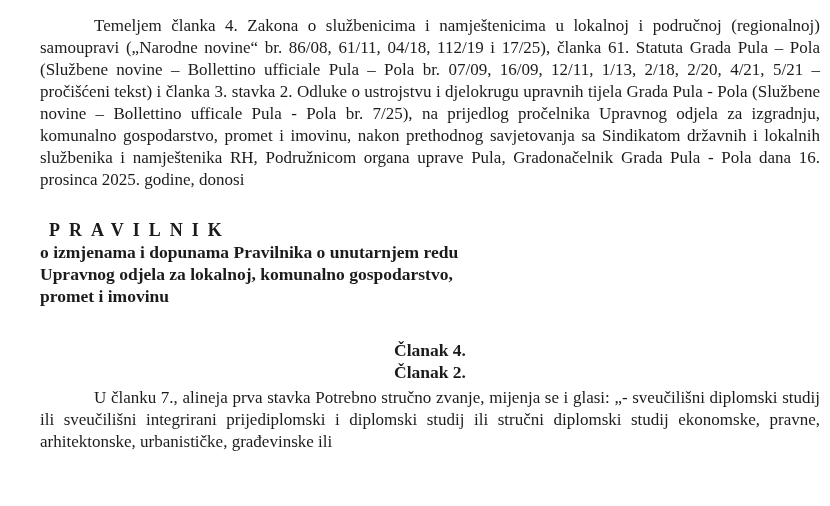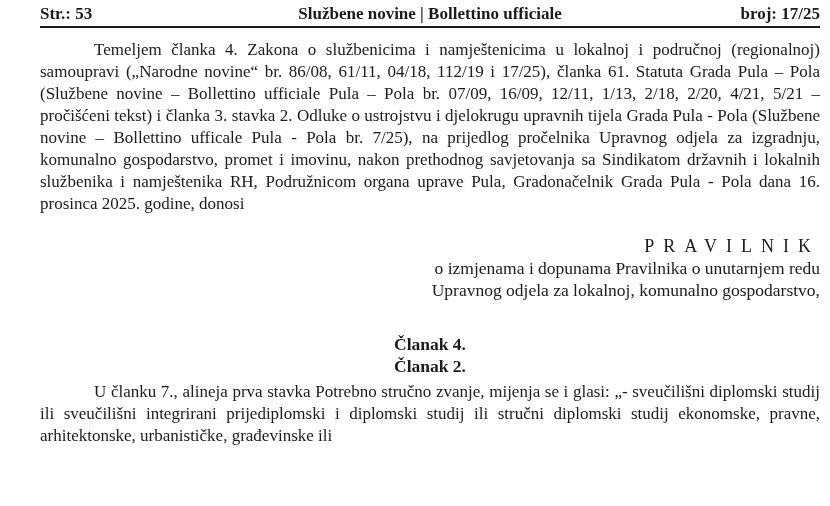--- a/index.html
+++ b/index.html
@@ -35,23 +35,23 @@
   .header-center{ flex: 2; text-align: center; white-space: nowrap; }
   .header-right { flex: 1; text-align: right; white-space: nowrap; }
 
   .preamble {
     margin-top: 11px;
     text-align: justify;
     text-indent: 54px;
   }
 
   .title-block {
-    margin-top: 20px;
-    text-align: right;
-    font-weight: 400;
+    margin-top: 28px;
+    text-align: left;
+    font-weight: 700;
     font-size: 17.5px;
   }
   .title-main {
     font-size: 18px;
     letter-spacing: 9px;
     margin-left: 9px; 
   }
 
   .article-heading {
     text-align: center;
@@ -64,32 +64,28 @@
     margin-top: 4px;
     text-align: justify;
     text-indent: 54px;
   }
 </style>
 </head>
 <body>
 
 <div class="page">
 
-  <div class="header">
-    <span class="header-left">Str.: 53</span>
-    <span class="header-center">Službene novine | Bollettino ufficiale</span>
-    <span class="header-right">broj: 17/25</span>
-  </div>
 
   <p class="preamble">Temeljem članka 4. Zakona o službenicima i namještenicima u lokalnoj i područnoj (regionalnoj) samoupravi („Narodne novine“ br. 86/08, 61/11, 04/18, 112/19 i 17/25), članka 61. Statuta Grada Pula – Pola (Službene novine – Bollettino ufficiale Pula – Pola br. 07/09, 16/09, 12/11, 1/13, 2/18, 2/20, 4/21, 5/21 – pročišćeni tekst) i članka 3. stavka 2. Odluke o ustrojstvu i djelokrugu upravnih tijela Grada Pula - Pola (Službene novine – Bollettino ufficale Pula - Pola br. 7/25), na prijedlog pročelnika Upravnog odjela za izgradnju, komunalno gospodarstvo, promet i imovinu, nakon prethodnog savjetovanja sa Sindikatom državnih i lokalnih službenika i namještenika RH, Podružnicom organa uprave Pula, Gradonačelnik Grada Pula - Pola dana 16. prosinca 2025. godine, donosi</p>
 
   <div class="title-block">
     <div class="title-main">PRAVILNIK</div>
     <div>o izmjenama i dopunama Pravilnika o unutarnjem redu</div>
     <div>Upravnog odjela za lokalnoj, komunalno gospodarstvo,</div>
+    <div>promet i imovinu</div>
   </div>
 
   <div class="article-heading first">Članak 4.</div>
 
   <div class="article-heading second">Članak 2.</div>
   <p class="article-body"><span>U članku 7., alineja prva stavka Potrebno stručno zvanje, mijenja se i glasi: „- sveučilišni diplomski studij ili sveučilišni integrirani prijediplomski i diplomski studij ili stručni diplomski studij ekonomske, pravne, arhitektonske, urbanističke, građevinske ili </span></p>
 
 </div>
 
 </body></html>

